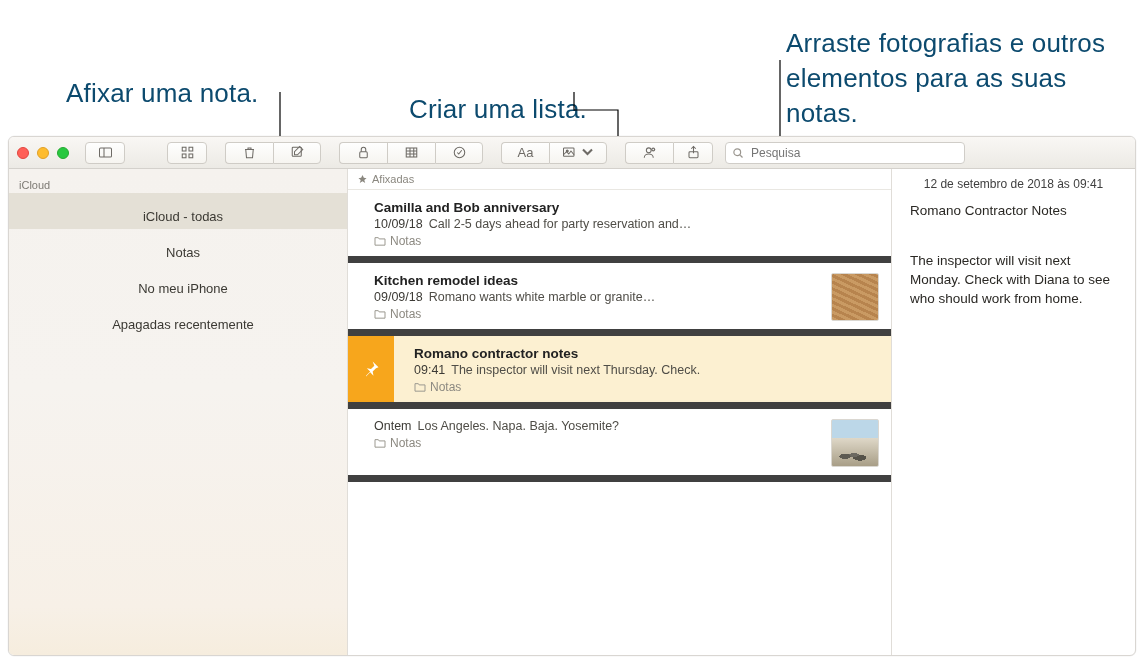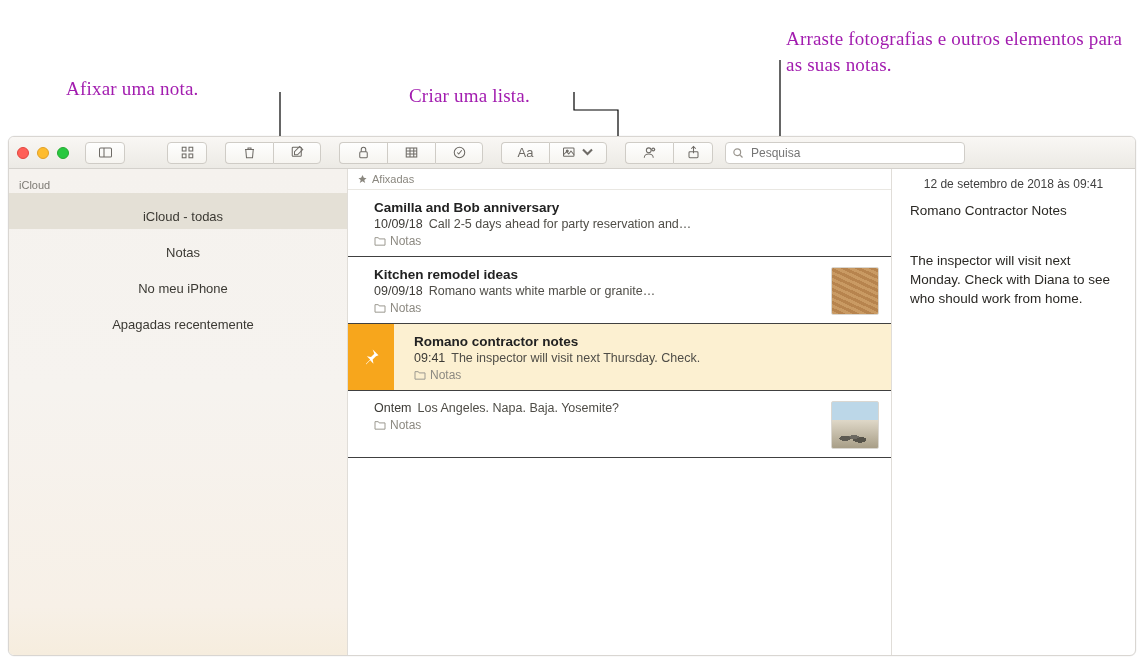--- a/index.html
+++ b/index.html
@@ -13,24 +13,23 @@
     overflow: hidden;
     color: #222;
   }
   .callouts {
     position: absolute;
     top: 0; left: 0; width: 1144px; height: 665px;
     pointer-events: none;
   }
   .callout {
     position: absolute;
-    font-size: 19px;
-    color: #a21caf;
+    font-size: 26px;
+    color: #0c4a6e;
     letter-spacing: 0.2px;
-    font-family: Liberation Serif, serif;
   }
   svg.lines { position: absolute; top: 0; left: 0; }
 
   .window {
     position: absolute;
     left: 8px;
     top: 136px;
     width: 1128px;
     height: 520px;
     border: 1px solid #d9d6d2;
@@ -137,21 +136,21 @@
     color: #8a877f;
     padding: 4px 10px;
     border-bottom: 1px solid #e9e7e2;
     display: flex; align-items: center; gap: 5px;
   }
   .pins-header svg { width: 9px; height: 9px; fill: #8a877f; }
 
   .note-row {
     display: flex;
     padding: 10px 12px 8px 26px;
-    border-bottom: 1px solid #404040;
+    border-bottom: 7px solid #404040;
     gap: 10px;
   }
   .note-row .meta { flex: 1; min-width: 0; }
   .note-title { font-weight: 600; font-size: 13.5px; color: #222; margin-bottom: 2px; white-space: nowrap; overflow: hidden; text-overflow: ellipsis;}
   .note-sub { font-size: 12.5px; color: #4f4d47; white-space: nowrap; overflow: hidden; text-overflow: ellipsis;}
   .note-sub .date { color: #3d3b36; margin-right: 6px; }
   .note-folder { font-size: 12px; color: #8c8981; display: flex; align-items: center; gap: 4px; margin-top: 3px;}
   .note-folder svg { width: 12px; height: 10px; fill: none; stroke: #9c9990; stroke-width: 1.2; }
   .thumb { width: 48px; height: 48px; border: 1px solid #dad7d1; border-radius: 2px; flex-shrink: 0; }
   .thumb.wood { background: repeating-linear-gradient(25deg,#c99a63,#c99a63 3px,#b7844e 3px,#b7844e 6px); }
@@ -190,21 +189,21 @@
   .detail .dtitle { margin-bottom: 34px; }
   .detail .dbody { line-height: 1.4; }
 
   .chev { width:8px;height:8px; margin-left:3px; }
 </style>
 </head>
 <body>
 
 <div class="callouts">
   <div class="callout" style="left:66px; top:78px;">Afixar uma nota.</div>
-  <div class="callout" style="left:409px; top:85px;">Criar uma lista.</div>
+  <div class="callout" style="left:409px; top:94px;">Criar uma lista.</div>
   <div class="callout" style="left:786px; top:26px; width:340px; line-height:1.35;">Arraste fotografias e outros elementos para as suas notas.</div>
   <svg class="lines" width="1144" height="665">
     <path d="M280 92 L280 392 L347 392" stroke="#000" stroke-width="1.2" fill="none"></path>
     <path d="M574 92 L574 110 L618 110 L618 136" stroke="#000" stroke-width="1.2" fill="none"></path>
     <path d="M780 60 L780 313 L797 313" stroke="#000" stroke-width="1.2" fill="none"></path>
   </svg>
 </div>
 
 <div class="window">
   <div class="titlebar">

